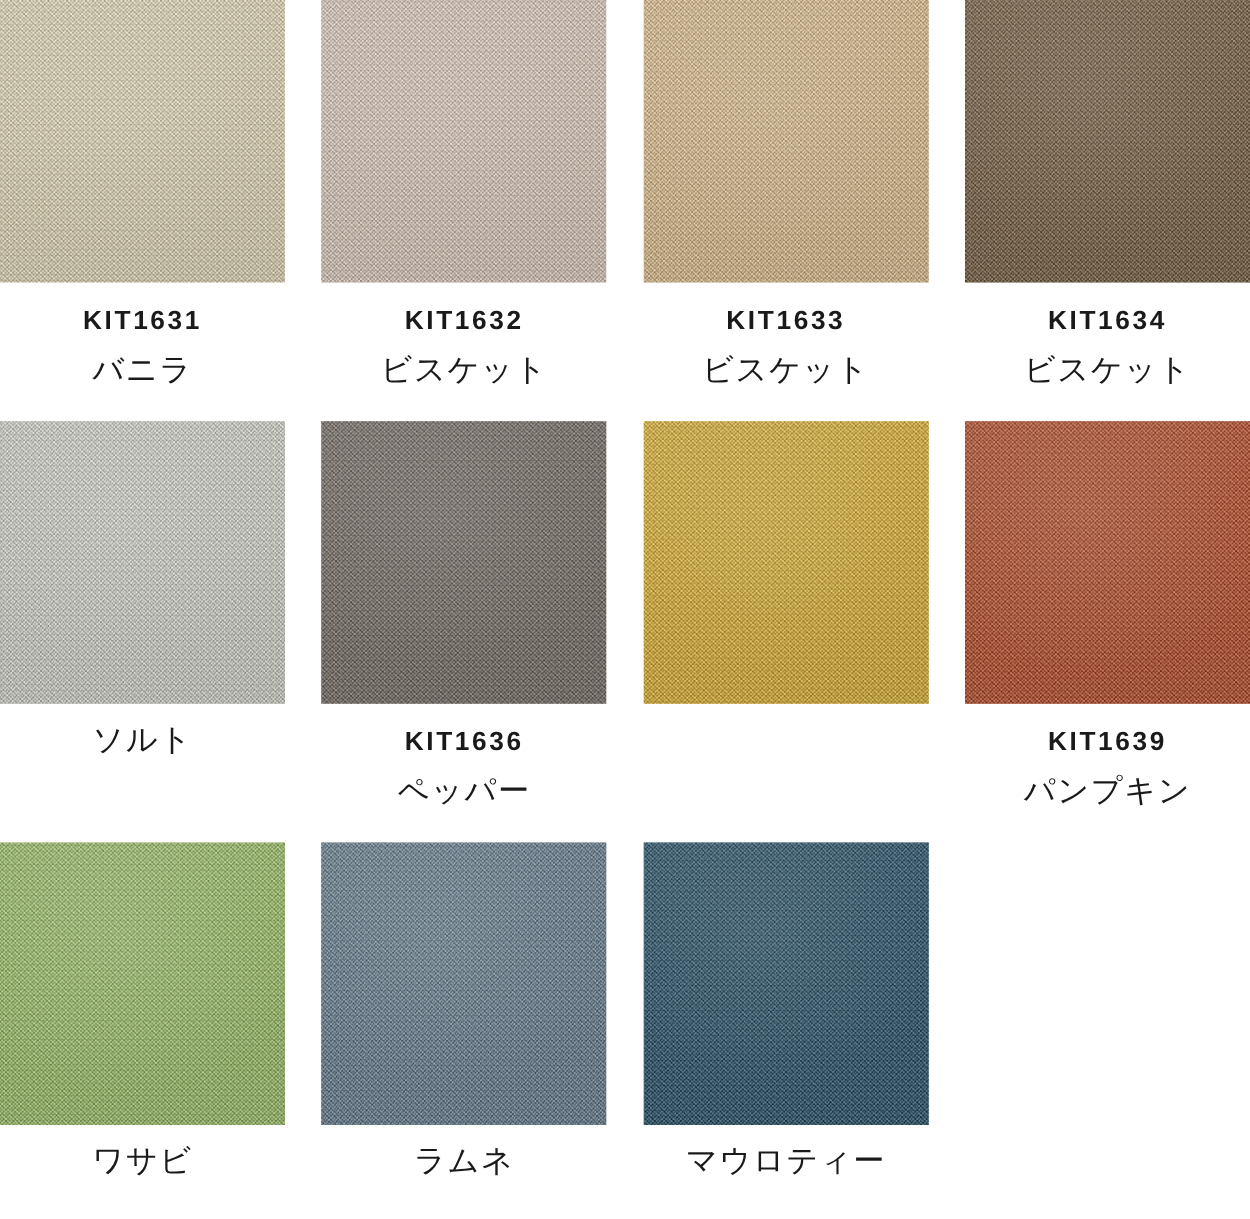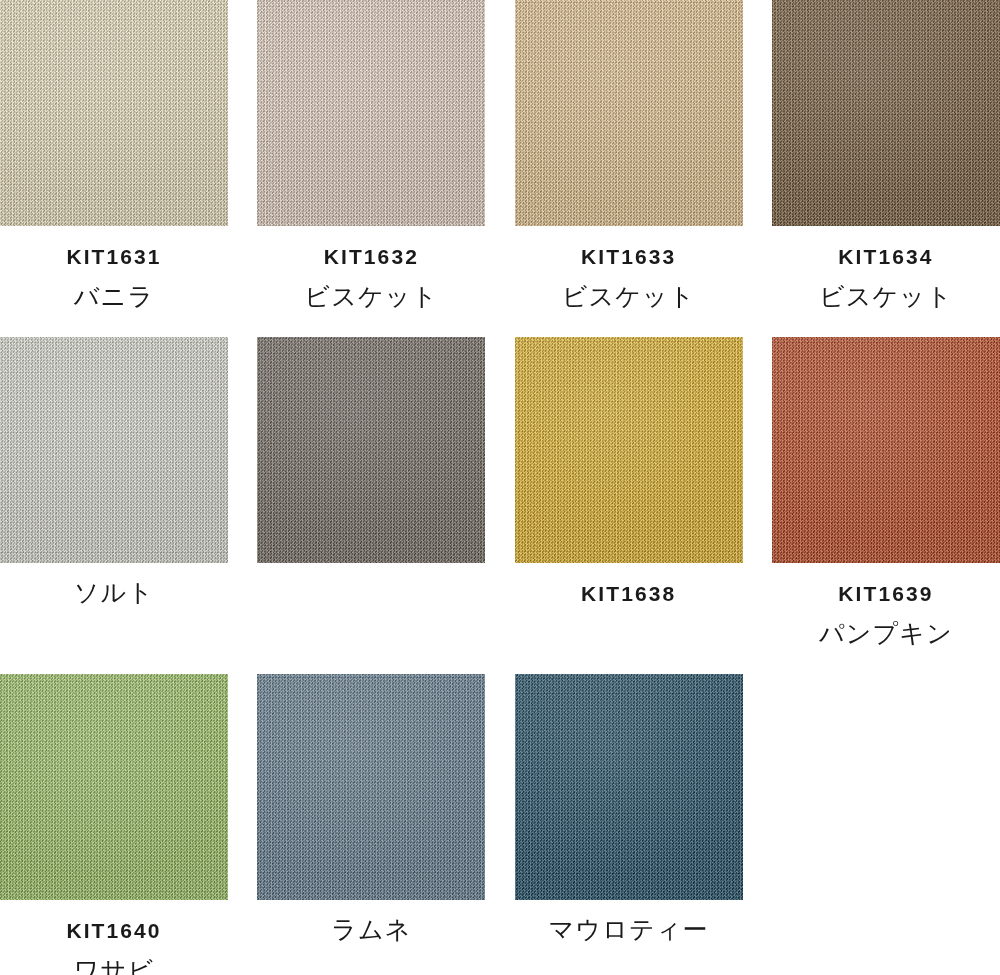--- a/index.html
+++ b/index.html
@@ -163,47 +163,49 @@
       </div>
       <div class="swatch-caption">
         <div class="swatch-name">ソルト</div>
       </div>
     </div>
     <div class="swatch-cell">
       <div class="swatch-chip" style="background-color: rgb(107, 97, 89);">
         <div class="grain" style="background-position: 2px 12px, 13px 4px, 2px 12px, 14px 3px;"></div>
         <div class="sheen"></div>
       </div>
+      <div class="swatch-caption">
+        <div class="swatch-code">KIT1636</div>
+        <div class="swatch-name">ペッパー</div>
+      </div>
     </div>
     <div class="swatch-cell">
       <div class="swatch-chip" style="background-color: rgb(224, 176, 32);">
         <div class="grain" style="background-position: 5px 9px, 10px 7px, 5px 9px, 11px 6px;"></div>
         <div class="sheen"></div>
       </div>
       <div class="swatch-caption">
-        <div class="swatch-code">KIT1638</div>
       </div>
     </div>
     <div class="swatch-cell">
       <div class="swatch-chip" style="background-color: rgb(182, 61, 20);">
         <div class="grain" style="background-position: 1px 1px, 2px 3px, 1px 1px, 3px 2px;"></div>
         <div class="sheen"></div>
       </div>
       <div class="swatch-caption">
         <div class="swatch-code">KIT1639</div>
         <div class="swatch-name">パンプキン</div>
       </div>
     </div>
     <div class="swatch-cell">
       <div class="swatch-chip" style="background-color: rgb(151, 192, 92);">
         <div class="grain" style="background-position: 8px 6px, 7px 10px, 8px 6px, 8px 9px;"></div>
         <div class="sheen"></div>
       </div>
       <div class="swatch-caption">
-        <div class="swatch-code">KIT1640</div>
         <div class="swatch-name">ワサビ</div>
       </div>
     </div>
     <div class="swatch-cell">
       <div class="swatch-chip" style="background-color: rgb(90, 117, 136);">
         <div class="grain" style="background-position: 4px 11px, 12px 6px, 4px 11px, 13px 5px;"></div>
         <div class="sheen"></div>
       </div>
       <div class="swatch-caption">
         <div class="swatch-name">ラムネ</div>

